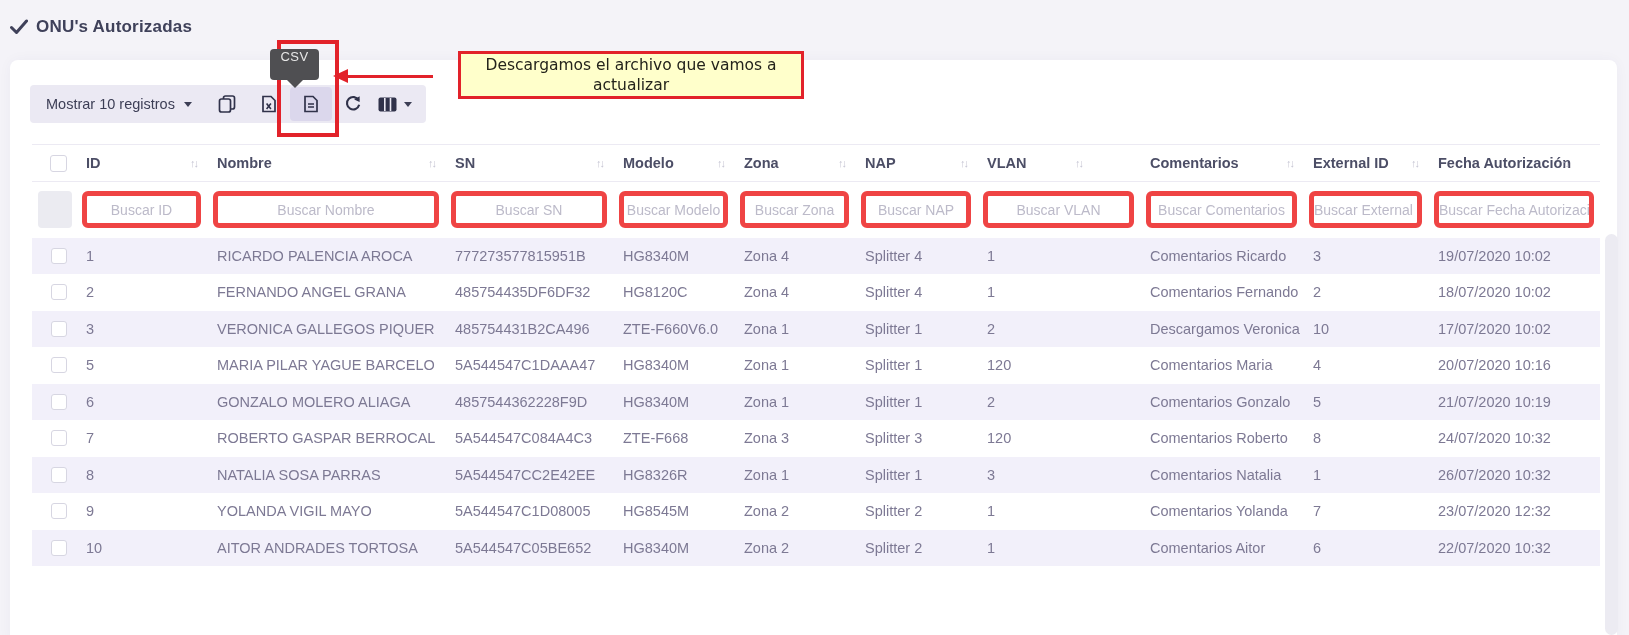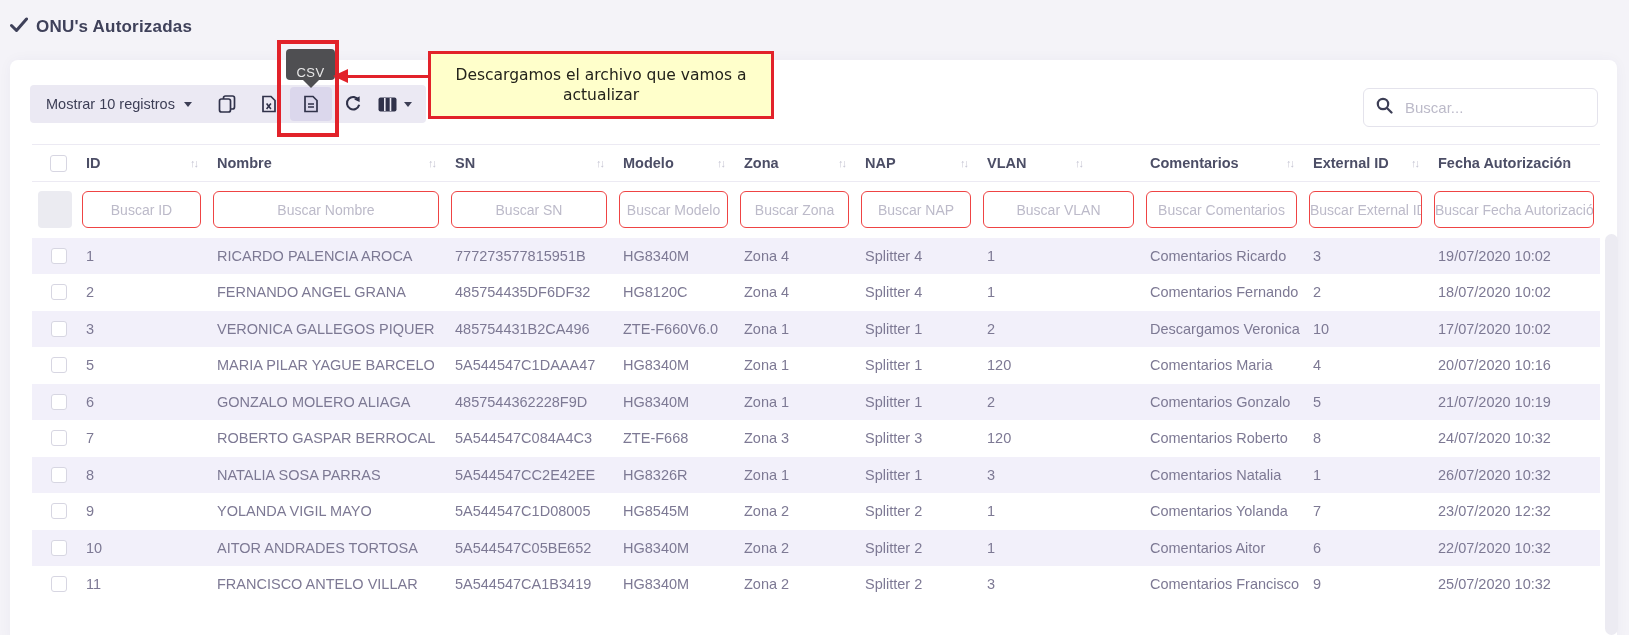--- a/index.html
+++ b/index.html
@@ -4,21 +4,21 @@
 <style>
   * { box-sizing: border-box; margin: 0; padding: 0; }
   html,body { width:1629px; height:635px; overflow:hidden; }
   body {
     position:relative;
     background:#f4f3f8;
     font-family:"Liberation Sans","DejaVu Sans",sans-serif;
     color:#7d7994;
   }
   
-  .titlebar { position:absolute; left:10px; top:17px; display:flex; align-items:flex-start; gap:8px; }
+  .titlebar { position:absolute; left:10px; top:17px; display:flex; align-items:center; gap:8px; }
   .titlebar .check { color:#3f415a; display:flex; }
   .titlebar h1 { font-size:17px; font-weight:700; color:#3f415a; letter-spacing:.2px; }
 
   
   .card {
     position:absolute; left:10px; top:60px; width:1607px; height:585px;
     background:#ffffff; border-radius:8px;
     box-shadow:0 0 14px rgba(60,60,90,.04);
   }
   
@@ -59,50 +59,50 @@
     text-align:left; font-size:14.5px; font-weight:700; color:#4c4e66;
     padding:0 12px 0 10px; position:relative; white-space:nowrap; overflow:hidden; cursor:pointer;margin-top:16px;
   }
   th .sort { position:absolute; right:10px; top:50%; transform:translateY(-50%);
     font-size:11px; color:#c6c5d3; letter-spacing:-2px; font-weight:400; }
   th.th-vlan .sort { right:58px; }
   th.th-fecha .sort { right:32px; }
   tr.filter-row { height:56px; }
   tr.filter-row td { padding:0 6px; }
   .filter-input {
-    width:100%; height:37px; border:1px solid #ef4444; border-radius:6px;
+    width:100%; height:37px; border:5px solid #ef4444; border-radius:6px;
     font-family:inherit; font-size:14px; color:#6f6b85; text-align:center; outline:none; background:#fff;
   }
   .filter-input::placeholder { color:#bcbac9; }
   .filter-block { width:34px; height:37px; background:#ebebf1; border-radius:4px; }
   tbody tr { height:36.5px; }
   tbody tr:nth-child(odd) { background:#f2f0fa; }
   td { font-size:14.5px; color:#7d7994; padding:0 10px; white-space:nowrap; overflow:hidden; }
   .cb {
     appearance:none; -webkit-appearance:none; width:16px; height:16px;
     border:1.5px solid #d7d6e2; border-radius:3px; background:#fff; display:block; margin-left:9px; cursor:pointer;
   }
   th .cb { width:17px; height:17px; margin-left:8px; }
 
   
   .scrollbar { position:absolute; left:1605px; top:234px; width:13px; height:401px; background:#ecebf2; border-radius:7px; }
 
   
   .hl-box { position:absolute; left:277px; top:40px; width:62px; height:97px;
     border:4px solid #e2222a; z-index:6; }
-  .tooltip { position:absolute; left:286px; top:49px; width:49px; height:31px;
+  .tooltip { position:absolute; left:270px; top:49px; width:49px; height:31px;
     background:#4f4f52; border-radius:4px; z-index:7;
-    display:flex; align-items:flex-end; justify-content:center;
+    display:flex; align-items:flex-start; justify-content:center;
     color:#e8e8e8; font-size:13px; letter-spacing:.5px; }
   .tooltip:after { content:""; position:absolute; left:50%; top:100%; transform:translateX(-50%);
     border:8px solid transparent; border-top-color:#4f4f52; border-bottom-width:0; }
   .arrow-line { position:absolute; left:347px; top:75px; width:86px; height:3px; background:#e2222a; z-index:7; }
   .arrow-head { position:absolute; left:333px; top:69px; width:0; height:0; z-index:7;
     border-top:7.5px solid transparent; border-bottom:7.5px solid transparent; border-right:15px solid #e2222a; }
-  .callout { position:absolute; left:428px; top:51px; width:346px; height:68px;
+  .callout { position:absolute; left:458px; top:51px; width:346px; height:48px;
     background:#ffffcb; border:3px solid #e2222a; z-index:7;
     display:flex; align-items:center; justify-content:center; text-align:center;
     font-family:"DejaVu Sans",sans-serif; font-size:15.5px; color:#24241c; line-height:1.3; padding:9px 18px; }
 </style>
 </head>
 <body>
 
 <div class="titlebar">
   <span class="check">
     <svg width="18" height="16" viewBox="0 0 18 16">
@@ -155,29 +155,20 @@
       <span>
         <svg width="19" height="15" viewBox="0 0 19 15">
           <rect x="0.5" y="0.5" width="18" height="14" rx="2" fill="#30324a"></rect>
           <path d="M6.8 1 v13 M12.5 1 v13" stroke="#ebe9f3" stroke-width="1.6"></path>
         </svg>
       </span>
       <span class="caret"></span>
     </div>
   </div>
 
-  <div class="search-box">
-    <span>
-      <svg width="17" height="17" viewBox="0 0 17 17" fill="none" stroke="#3c3e55" stroke-width="2.2" stroke-linecap="round">
-        <circle cx="7" cy="7" r="5.2"></circle>
-          <path d="M11.2 11.2 L15.5 15.5"></path>
-      </svg>
-    </span>
-    <input type="text" placeholder="Buscar..." style="">
-  </div>
 
   <div class="table-wrap">
     <table>
       <colgroup>
         <col style="width:44px">
           <col style="width:131px">
           <col style="width:238px">
           <col style="width:168px">
         <col style="width:121px">
           <col style="width:121px">
@@ -348,35 +339,20 @@
           <td>AITOR ANDRADES TORTOSA</td>
           <td>5A544547C05BE652</td>
           <td>HG8340M</td>
           <td>Zona 2</td>
           <td>Splitter 2</td>
           <td>1</td>
           <td>Comentarios Aitor</td>
           <td>6</td>
           <td>22/07/2020 10:32</td>
         </tr>
-        <tr>
-          <td>
-              <input type="checkbox" class="cb" style="">
-            </td>
-          <td>11</td>
-          <td>FRANCISCO ANTELO VILLAR</td>
-          <td>5A544547CA1B3419</td>
-          <td>HG8340M</td>
-          <td>Zona 2</td>
-          <td>Splitter 2</td>
-          <td>3</td>
-          <td>Comentarios Francisco</td>
-          <td>9</td>
-          <td>25/07/2020 10:32</td>
-        </tr>
       </tbody>
     </table>
   </div>
 </div>
 
 <div class="scrollbar"></div>
 
 <div class="hl-box"></div>
 <div class="tooltip">
     <span>CSV</span>

